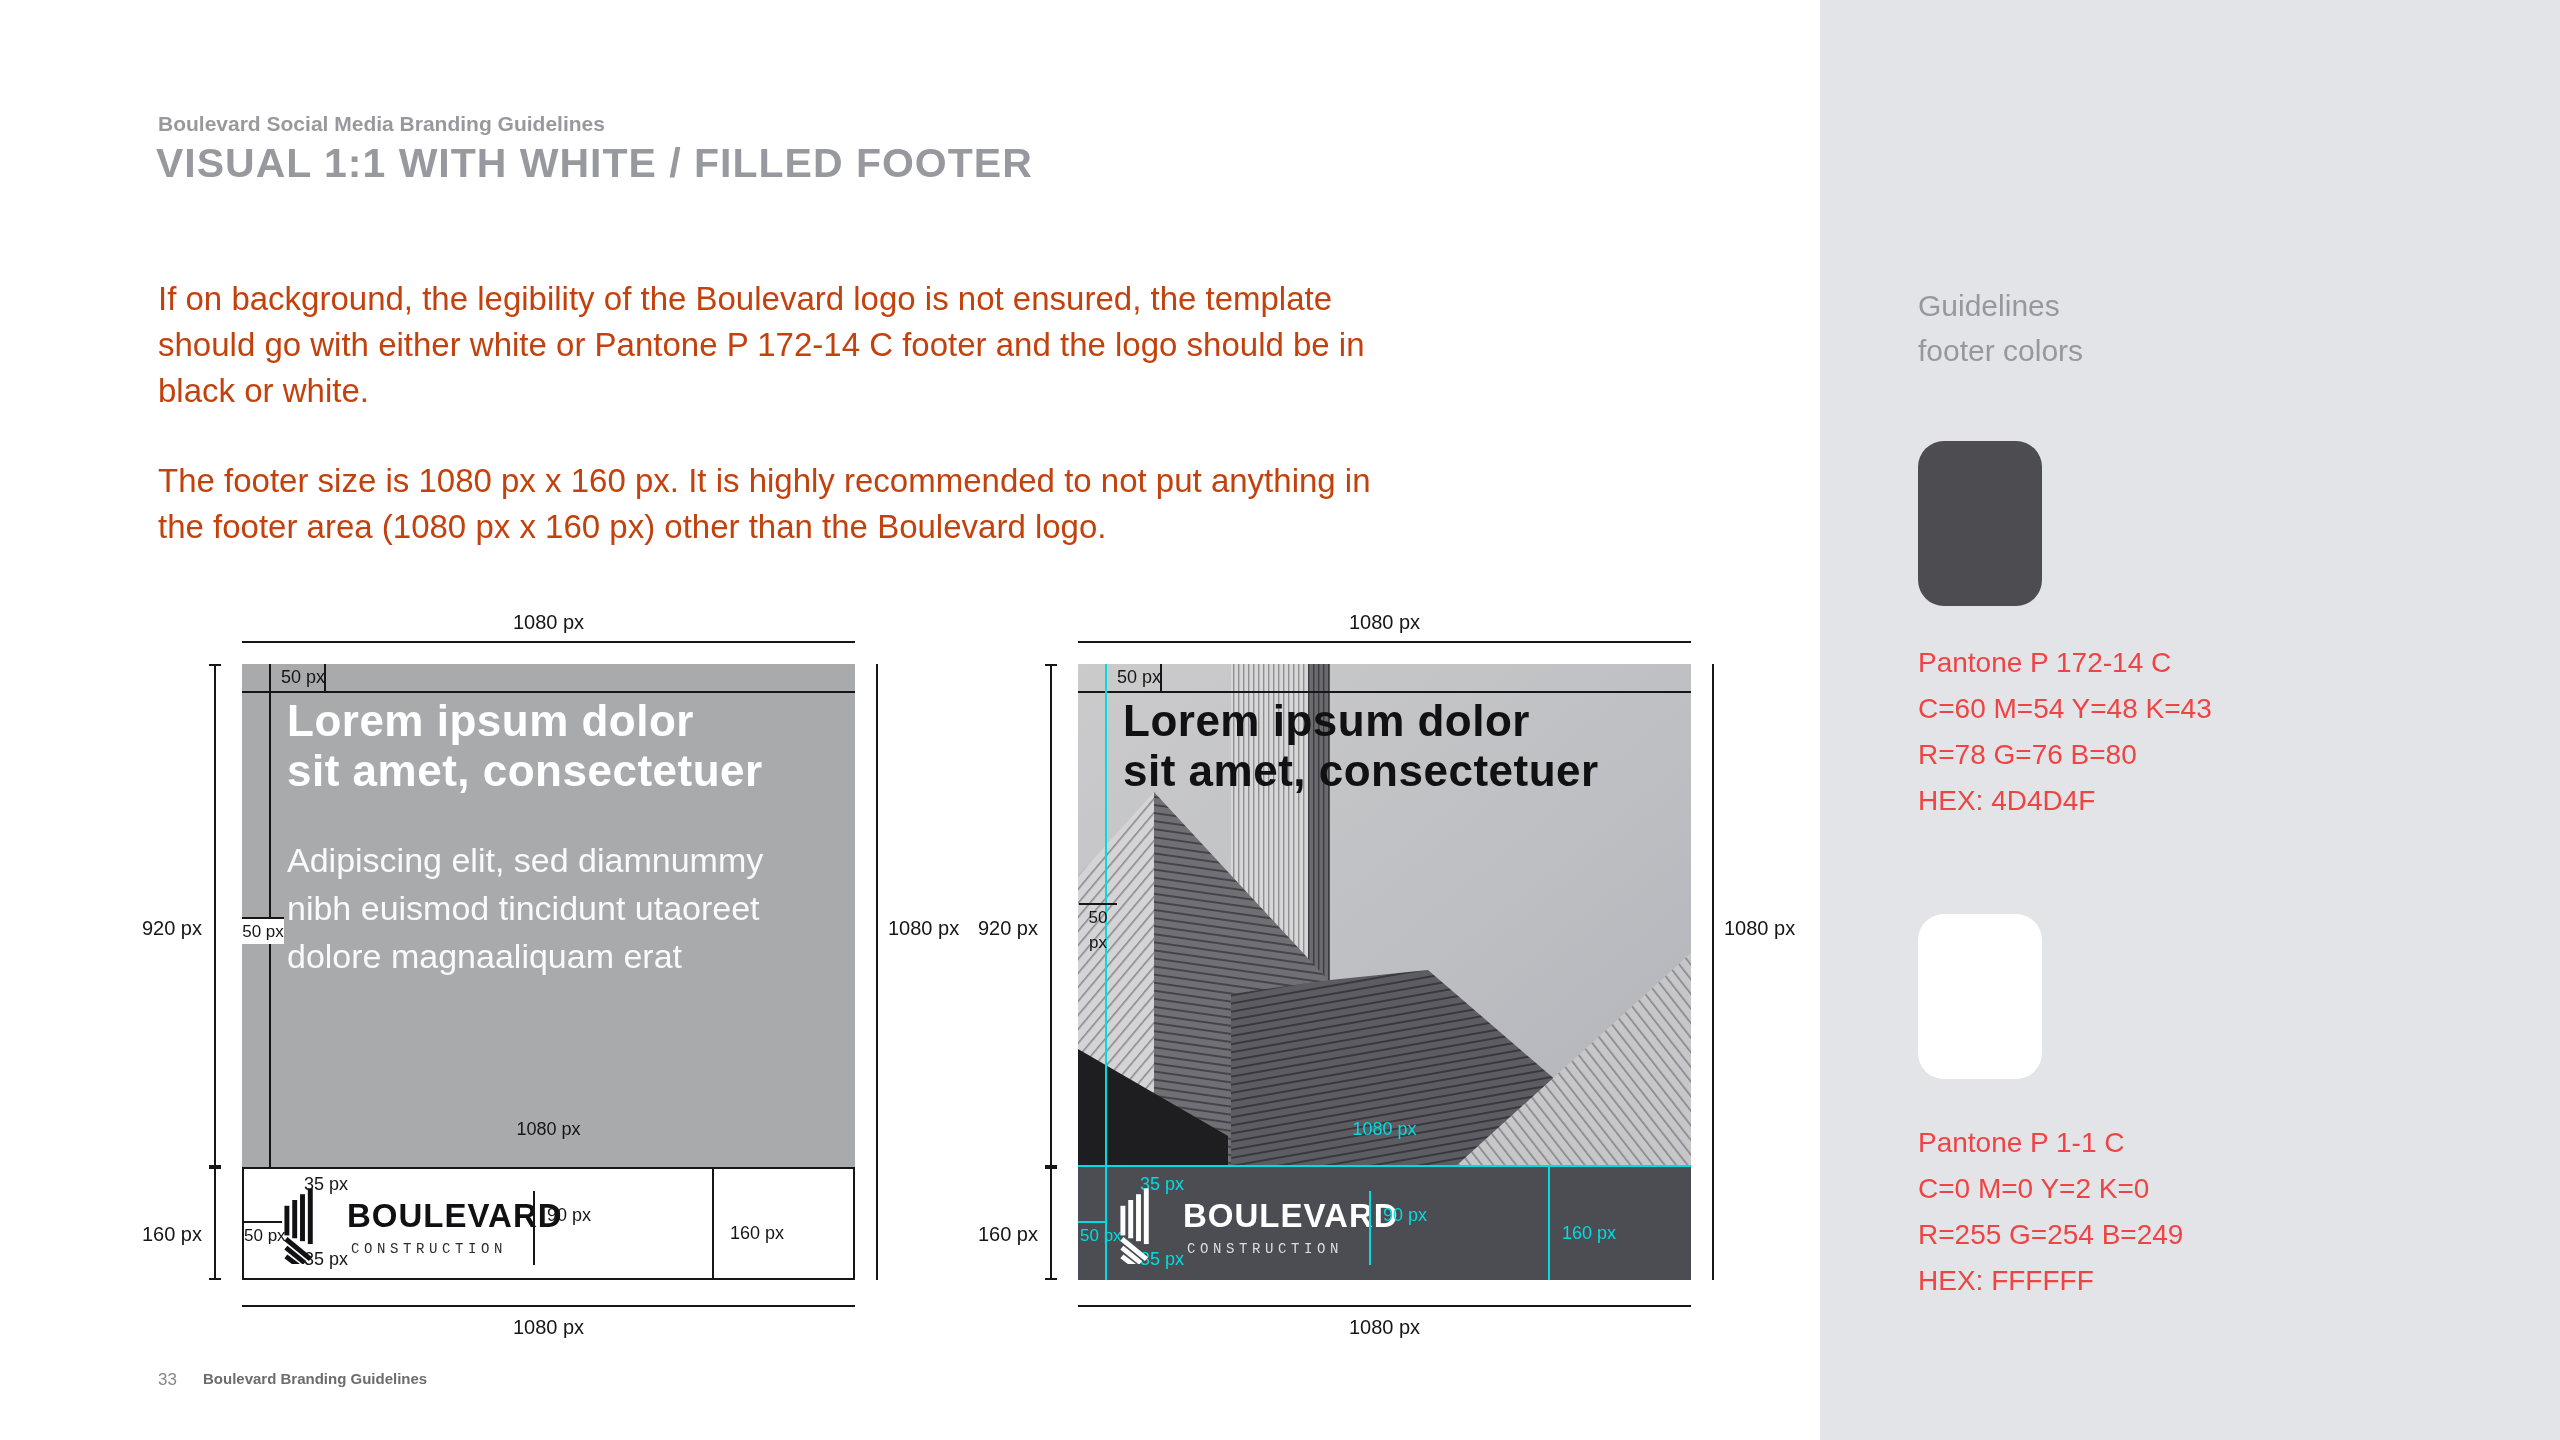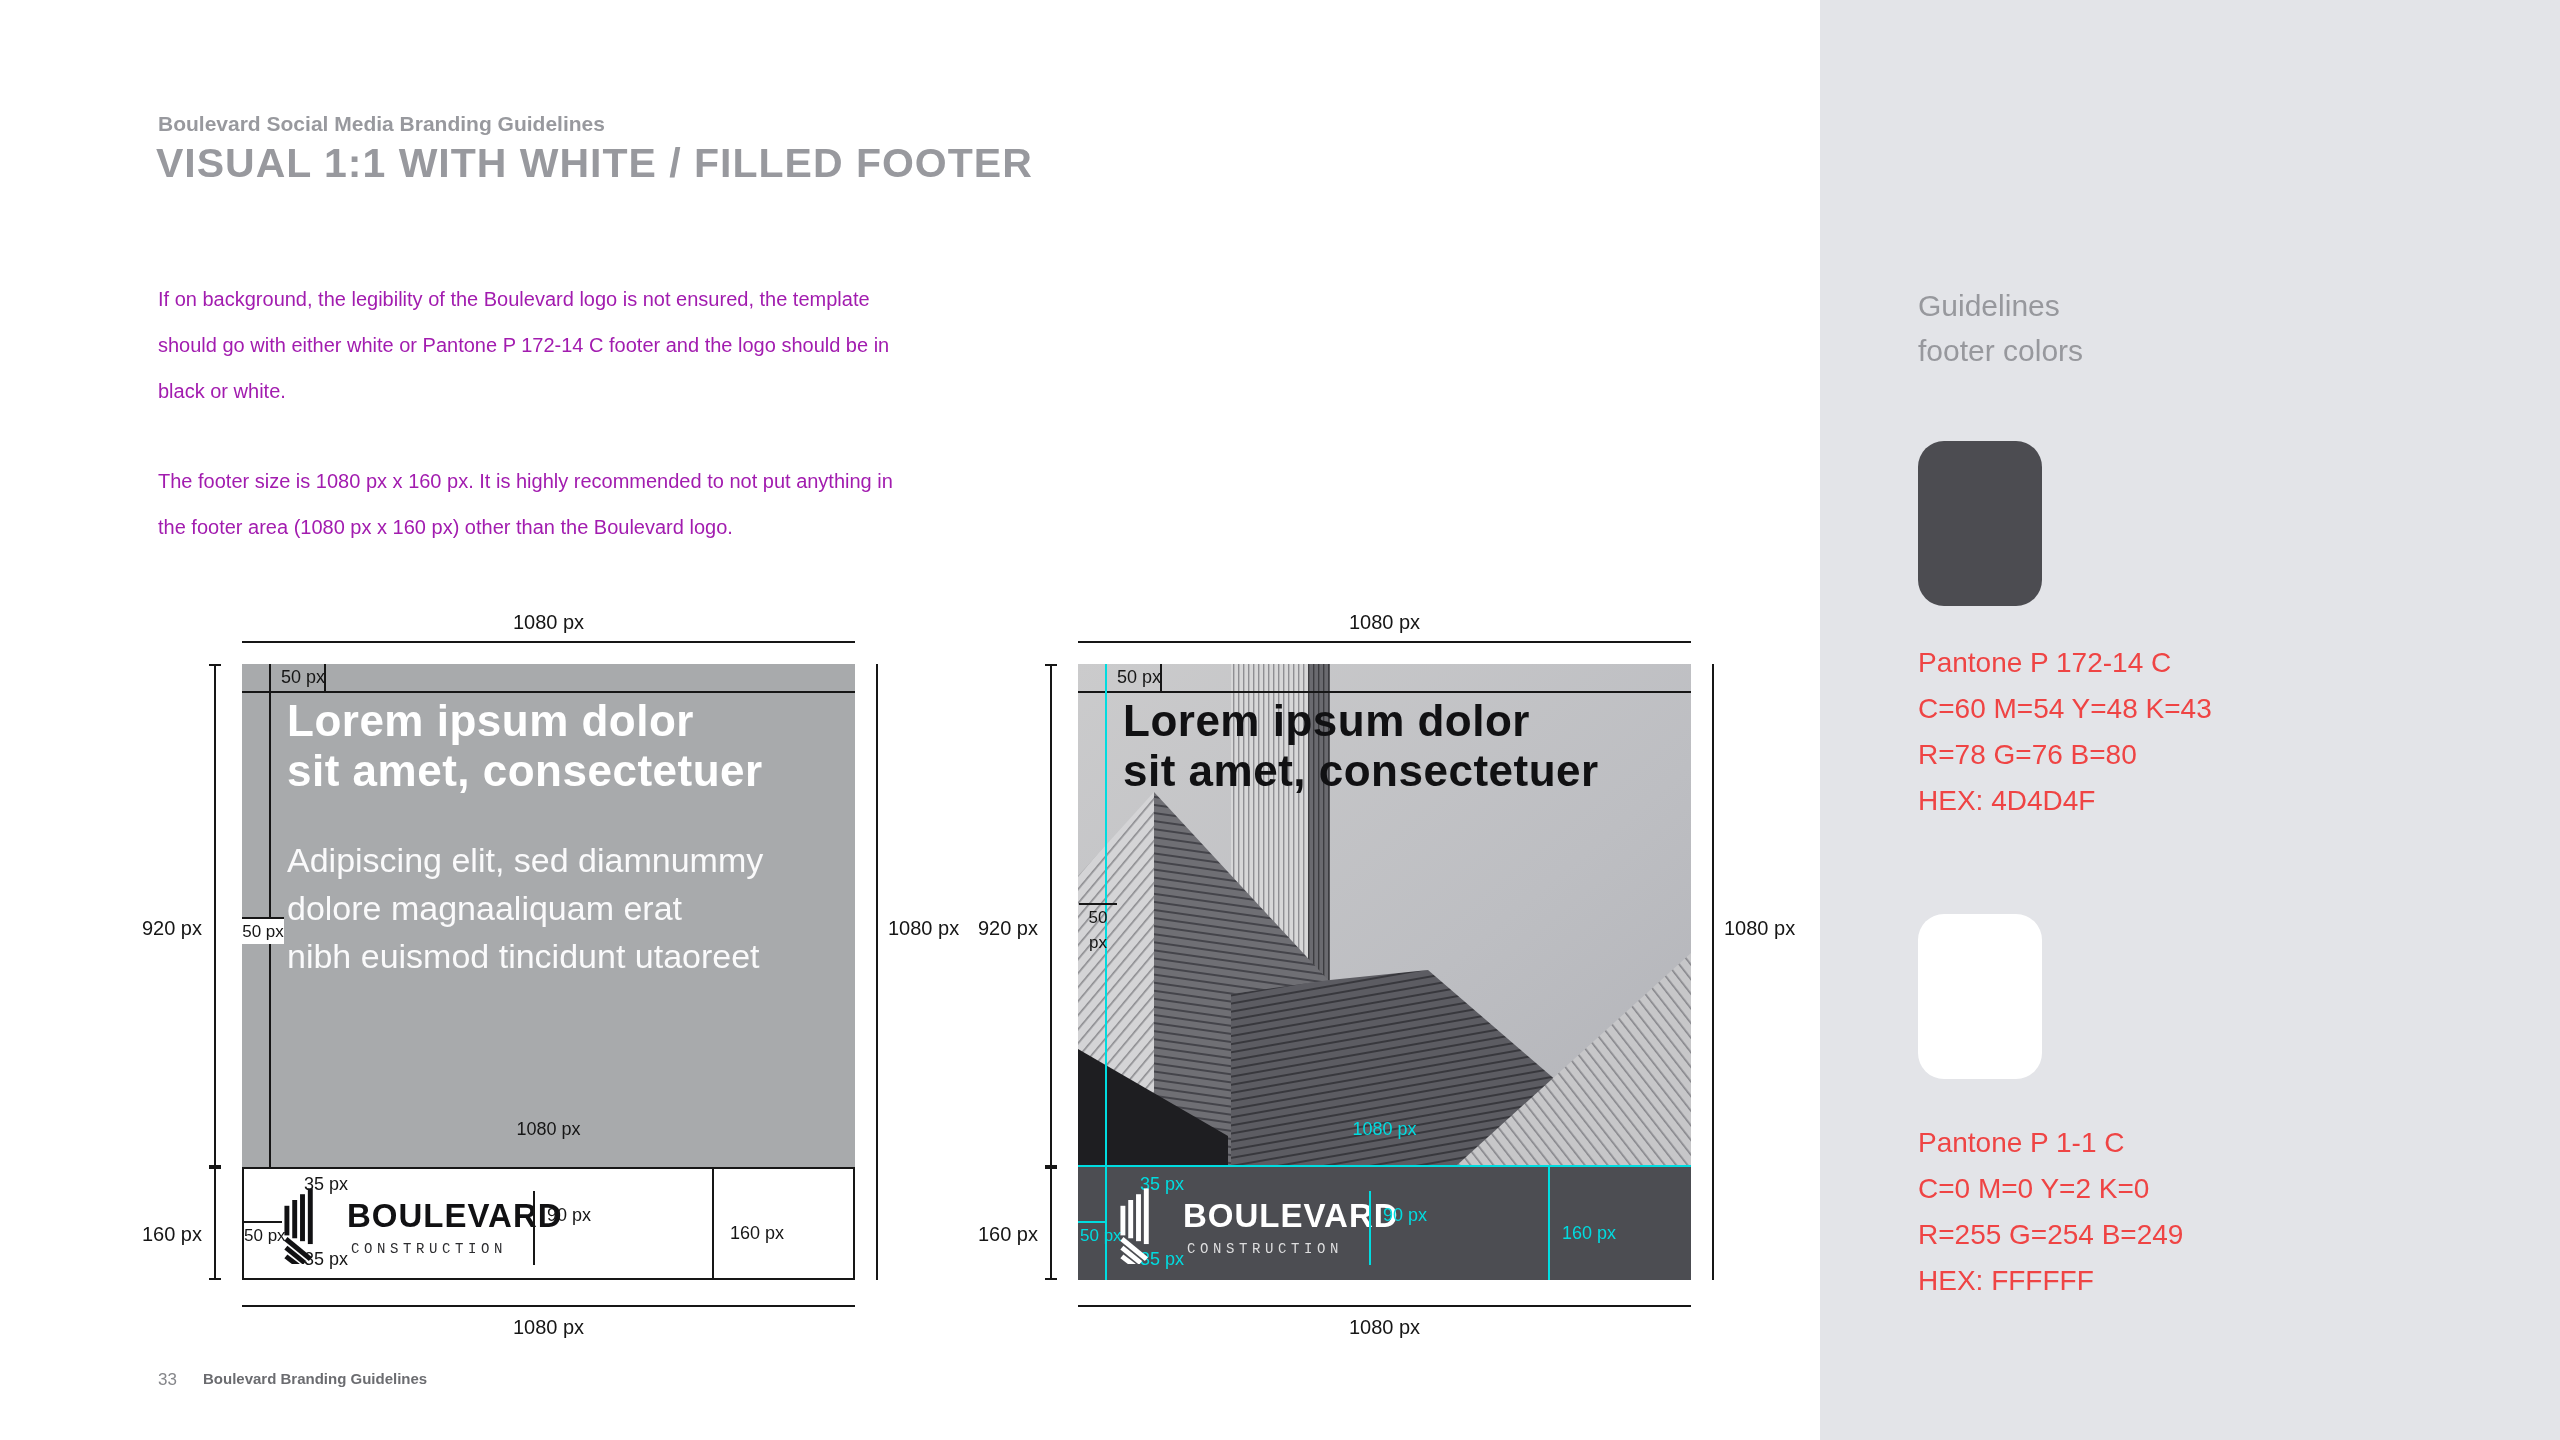--- a/index.html
+++ b/index.html
@@ -13,21 +13,21 @@
   .swatch { position:absolute; left:1918px; width:124px; height:165px; border-radius:26px; }
   .swatch.dark  { top:441px; background:#4c4c51; }
   .swatch.light { top:914px; background:#ffffff; }
   .sb-block { position:absolute; left:1918px; font-size:28px; line-height:46px; color:#ef4444; }
   .sb-block.one { top:640px; }
   .sb-block.two { top:1120px; }
 
   
   .eyebrow { position:absolute; left:158px; top:112px; font-size:21px; color:#98999e;font-weight:bold; }
   .title   { position:absolute; left:156px; top:140px; font-size:41px; font-weight:700; letter-spacing:1px; color:#98999e; }
-  .para { position:absolute; left:158px; font-size:20px; line-height:46px; color:#a21caf; white-space:nowrap; }
+  .para { position:absolute; left:158px; font-size:33px; line-height:46px; color:#c2410c; white-space:nowrap; }
   .para.one { top:276px; }
   .para.two { top:458px; }
 
   
   .hline { position:absolute; height:2px; background:#161616; }
   .vline { position:absolute; width:2px; background:#161616; }
   .cyanbg { background:#00dce0 !important; }
   .vdim::before, .vdim::after { content:''; position:absolute; left:-5px; width:12px; height:2px; background:#161616; }
   .vdim::before { top:0; } .vdim::after { bottom:0; }
   .dimlabel { position:absolute; font-size:20px; color:#161616; white-space:nowrap; }
@@ -115,22 +115,22 @@
   <div class="dimlabel small" style="left:281px;top:667px;">50 px</div>
   <div class="vline" style="left:324px;top:664px;height:28px;"></div>
   <div class="label50box filled" style="left:242px;top:917px;">50 px</div>
 
   <div class="tpl-headline white" style="left:287px;top:696px;">
     <div>Lorem ipsum dolor</div>
     <div>sit amet, consectetuer</div>
   </div>
   <div class="tpl-body" style="left:287px;top:836px;">
     <div>Adipiscing elit, sed diamnummy</div>
+    <div>nibh euismod tincidunt utaoreet</div>
     <div>dolore magnaaliquam erat</div>
-    <div>nibh euismod tincidunt utaoreet</div>
   </div>
   <div class="dimlabel small center" style="left:242px;top:1119px;width:613px;">1080 px</div>
 
   <div class="footerbox white"></div>
   <div class="dimlabel small" style="left:304px;top:1174px;">35 px</div>
   <div class="dimlabel small" style="left:304px;top:1249px;">35 px</div>
   <div class="hline" style="left:242px;top:1221px;width:40px;"></div>
   <div class="dimlabel" style="left:244px;top:1226px;font-size:17px;">50 px</div>
   <div class="logo-icon" style="left:283px;top:1188px;color:#111113;">
     <svg viewBox="0 0 36 52" preserveAspectRatio="xMidYMid meet">

